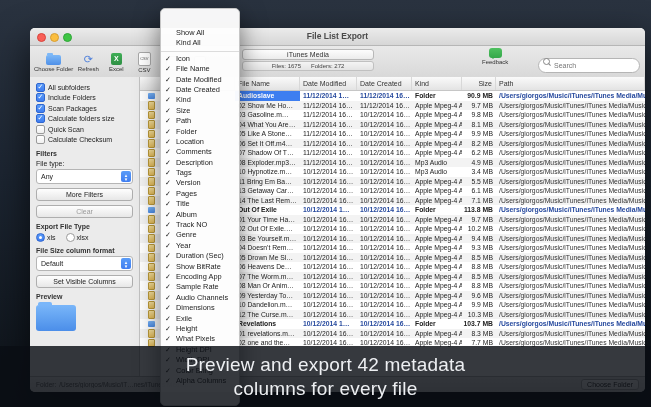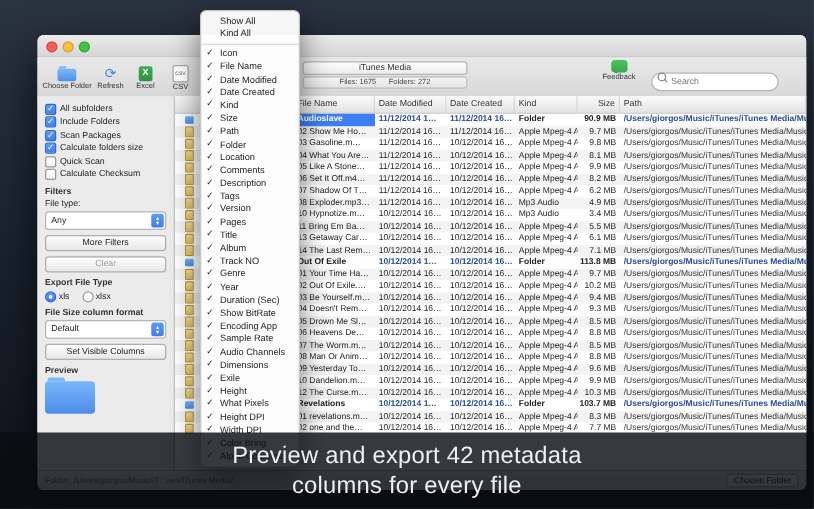--- a/index.html
+++ b/index.html
@@ -46,21 +46,21 @@
                font-size:7px;color:#333;text-align:center;padding:1px 0;}
   .stats{display:flex;justify-content:center;gap:10px;font-size:6px;color:#444;
          background:linear-gradient(#f4f4f4,#e4e4e4);border:1px solid #c0c0c0;border-radius:3px;
          padding:1px 4px;margin-top:1px;}
   .feedback-btn{position:absolute;left:452px;top:2px;display:flex;flex-direction:column;
                 align-items:center;gap:1px;}
   .icon-feedback{width:13px;height:10px;background:linear-gradient(#4fc160,#35a84a);
                  border-radius:3px;position:relative;}
   .icon-feedback::after{content:"";position:absolute;left:2px;bottom:-3px;
                  border:2px solid transparent;border-top-color:#35a84a;}
-  .search{position:absolute;left:491px;top:8px;width:102px;height:15px;}
+  .search{position:absolute;left:508px;top:8px;width:102px;height:15px;}
   .search input{width:100%;height:100%;box-sizing:border-box;border:1px solid #b5b5b5;
                 border-radius:8px;padding:0 4px 0 15px;font-size:7px;background:#fff;outline:none;
                 font-family:"Liberation Sans",sans-serif;color:#333;}
   .mag{position:absolute;left:5px;top:4px;width:5px;height:5px;border:1px solid #888;border-radius:50%;}
   .mag::after{content:"";position:absolute;width:3px;height:1px;background:#888;
               transform:rotate(45deg);left:4px;top:5px;}
 
   
   .sidebar{position:absolute;left:0;top:49px;bottom:16px;width:110px;background:#ebebeb;
            border-right:1px solid #c2c2c2;padding:5px 6px;box-sizing:border-box;
@@ -116,21 +116,21 @@
   .footer{position:absolute;left:0;right:0;bottom:0;height:16px;border-radius:0 0 5px 5px;
           background:linear-gradient(#e8e8e8,#d2d2d2);border-top:1px solid #b5b5b5;
           display:flex;align-items:center;padding:0 6px;box-sizing:border-box;
           font-size:6.5px;color:#555;gap:3px;}
   .footer .path{flex:1;overflow:hidden;white-space:nowrap;}
   .footer .btn{margin-top:0;padding:1px 5px;}
 
   
   .menu{position:absolute;left:160px;top:8px;width:78px;z-index:40;
         background:rgba(253,253,253,0.97);border:1px solid #c6c6c6;border-radius:5px;
-        box-shadow:0 8px 24px rgba(0,0,0,.5);padding:3px 0;}
+        box-shadow:0 8px 24px rgba(0,0,0,.5);padding:19px 0;}
   .menu-item{position:relative;height:10.4px;line-height:10.4px;font-size:7.4px;
              color:#1c1c1c;padding-left:15px;white-space:nowrap;overflow:hidden;}
   .menu-item .chk{position:absolute;left:4px;top:0;font-size:7px;color:#222;}
   .menu-sep{height:1px;background:#dcdcdc;margin:2px 0;}
 
   
   .caption{position:absolute;left:0;top:346px;width:651px;height:61px;z-index:60;
            background:rgba(10,13,19,0.82);display:flex;flex-direction:column;
            align-items:center;justify-content:center;}
   .caption .line{font-size:19px;color:#edeff2;line-height:24px;letter-spacing:.2px;}
@@ -141,20 +141,21 @@
 <div class="stage">
 
   <div class="window">
 
     <div class="titlebar">
       <div class="traffic">
         <span class="light red"></span>
         <span class="light yellow"></span>
         <span class="light green"></span>
       </div>
+      <div class="title-text">File List Export</div>
     </div>
 
     <div class="toolbar">
       <div class="tool-btn">
         <span class="icon-folder"></span>
         <span class="tool-label">Choose Folder</span>
       </div>
       <div class="tool-btn">
         <span class="icon-refresh"></span>
         <span class="tool-label">Refresh</span>

